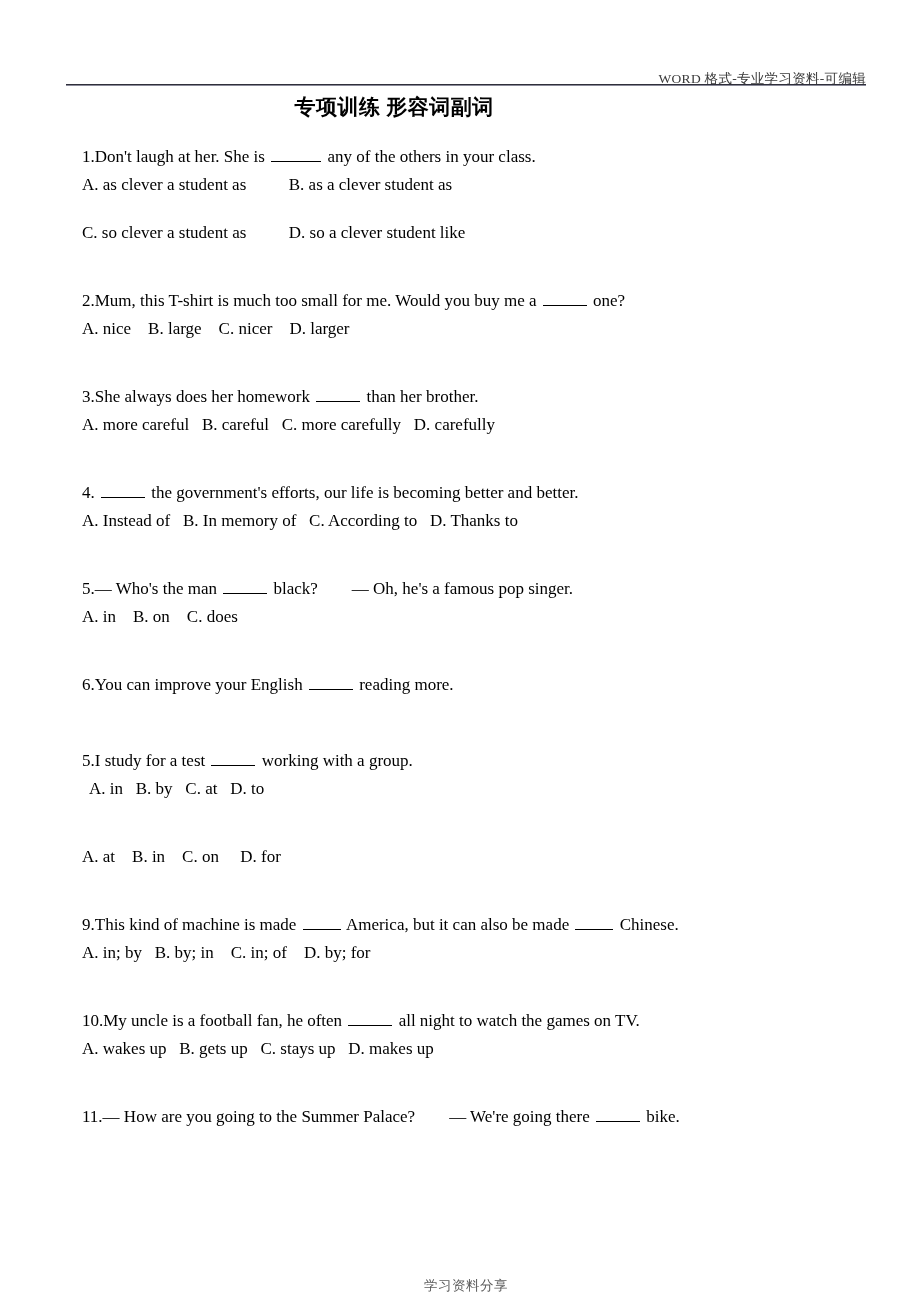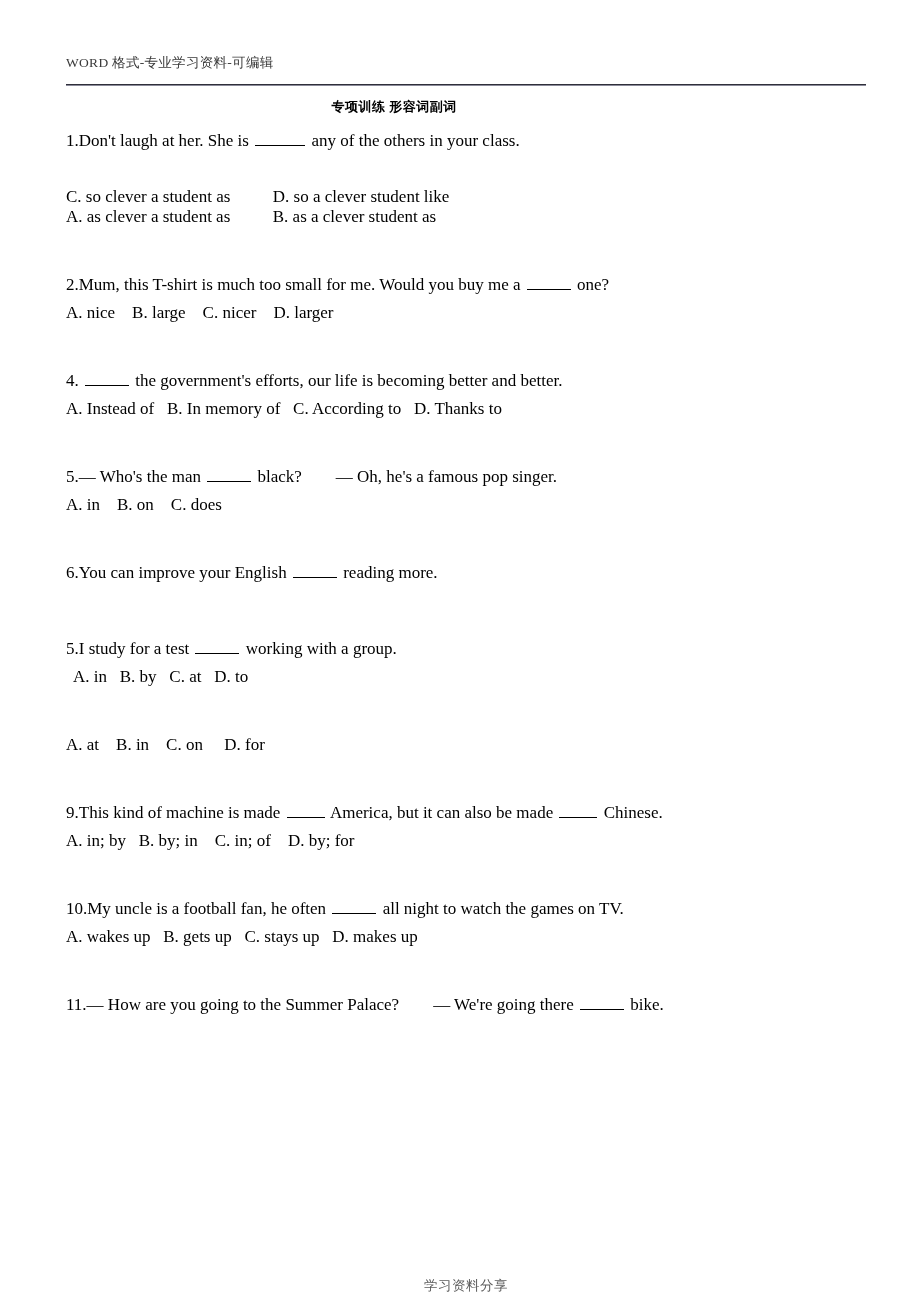--- a/index.html
+++ b/index.html
@@ -22,23 +22,23 @@
     position: absolute;
     left: 0; top: 0;
     width: 920px;
     height: 1302px;
   }
 
   
   .page-header {
     position: absolute;
     left: 66px;
-    top: 54px;
+    top: 70px;
     width: 800px;
-    text-align: left;
+    text-align: right;
   }
   .header-text {
     font-family: "Liberation Serif", "DejaVu Serif", serif;
     font-size: 13.5px;
     line-height: 18px;
     color: #3a3a3a;
     letter-spacing: 0.3px;
     display: block;
   }
   .header-rule {
@@ -52,35 +52,35 @@
   }
 
   
   .doc-title {
     position: absolute;
     left: 164px;
     top: 96px;
     width: 460px;
     text-align: center;
     font-weight: bold;
-    font-size: 13px;
+    font-size: 21px;
     line-height: 22px;
     letter-spacing: 0.5px;
   }
 
   
   .content {
     position: absolute;
     left: 66px;
     top: 131px;
     width: 810px;
   }
 
   .q-block {
-    margin: 0;
+    margin: 16px;
   }
 
   .q-stem,
   .q-options {
     font-size: 17px;
     line-height: 20px;
     white-space: pre-wrap;
     margin: 0;
     padding: 0;
   }
@@ -132,29 +132,33 @@
     <span class="header-text">WORD 格式-专业学习资料-可编辑</span>
   </div>
   <div class="header-rule"></div>
 
   <div class="doc-title">专项训练 形容词副词</div>
 
   <div class="content">
 
     <div class="q-block">
       <div class="q-stem"><span>1.Don't laugh at her. She is </span><span class="blank w-lg"></span><span> any of the others in your class.</span></div>
+      <div class="q-options">A. as clever a student as          B. as a clever student as</div>
       <div class="q-options" style="margin-top:28px;">C. so clever a student as          D. so a clever student like</div>
-      <div class="q-options">A. as clever a student as          B. as a clever student as</div>
     </div>
 
     <div class="q-block">
       <div class="q-stem"><span>2.Mum, this T-shirt is much too small for me. Would you buy me a </span><span class="blank w-md"></span><span> one?</span></div>
       <div class="q-options">A. nice    B. large    C. nicer    D. larger</div>
     </div>
 
+    <div class="q-block">
+      <div class="q-stem"><span>3.She always does her homework </span><span class="blank w-md"></span><span> than her brother.</span></div>
+      <div class="q-options">A. more careful   B. careful   C. more carefully   D. carefully</div>
+    </div>
 
     <div class="q-block">
       <div class="q-stem"><span>4. </span><span class="blank w-md"></span><span> the government's efforts, our life is becoming better and better.</span></div>
       <div class="q-options">A. Instead of   B. In memory of   C. According to   D. Thanks to</div>
     </div>
 
     <div class="q-block">
       <div class="q-stem"><span>5.— Who's the man </span><span class="blank w-md"></span><span> black?</span><span class="gap-wide"></span><span>— Oh, he's a famous pop singer.</span></div>
       <div class="q-options">A. in    B. on    C. does</div>
     </div>

